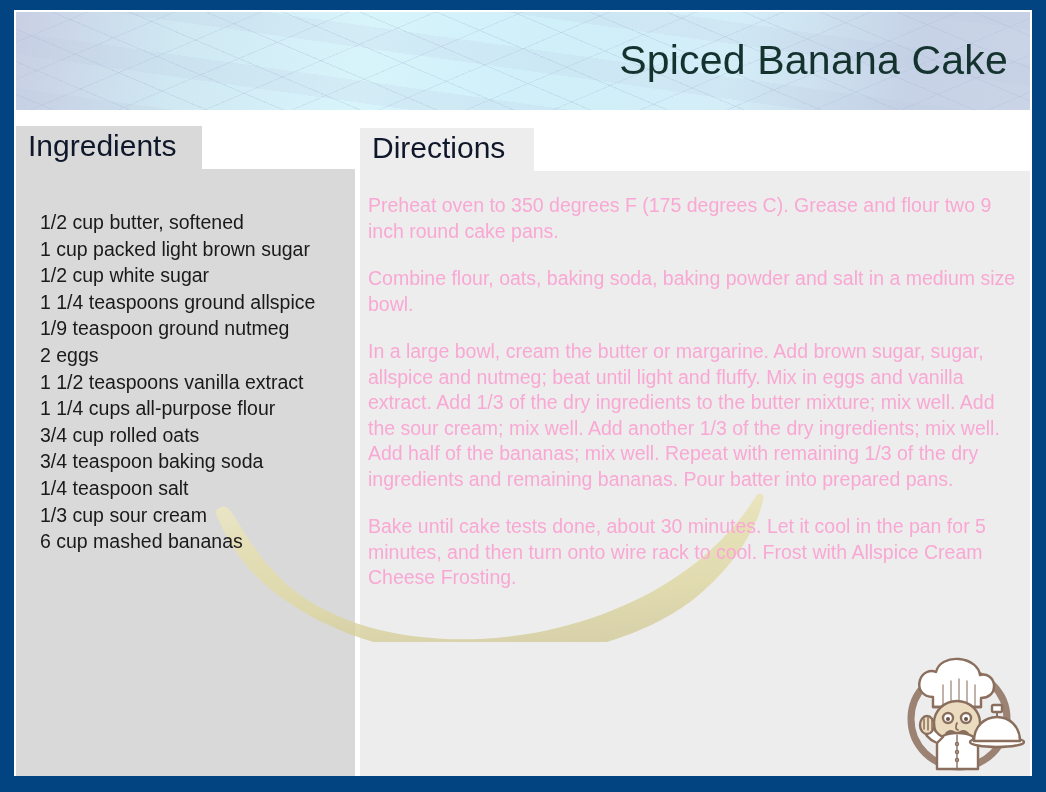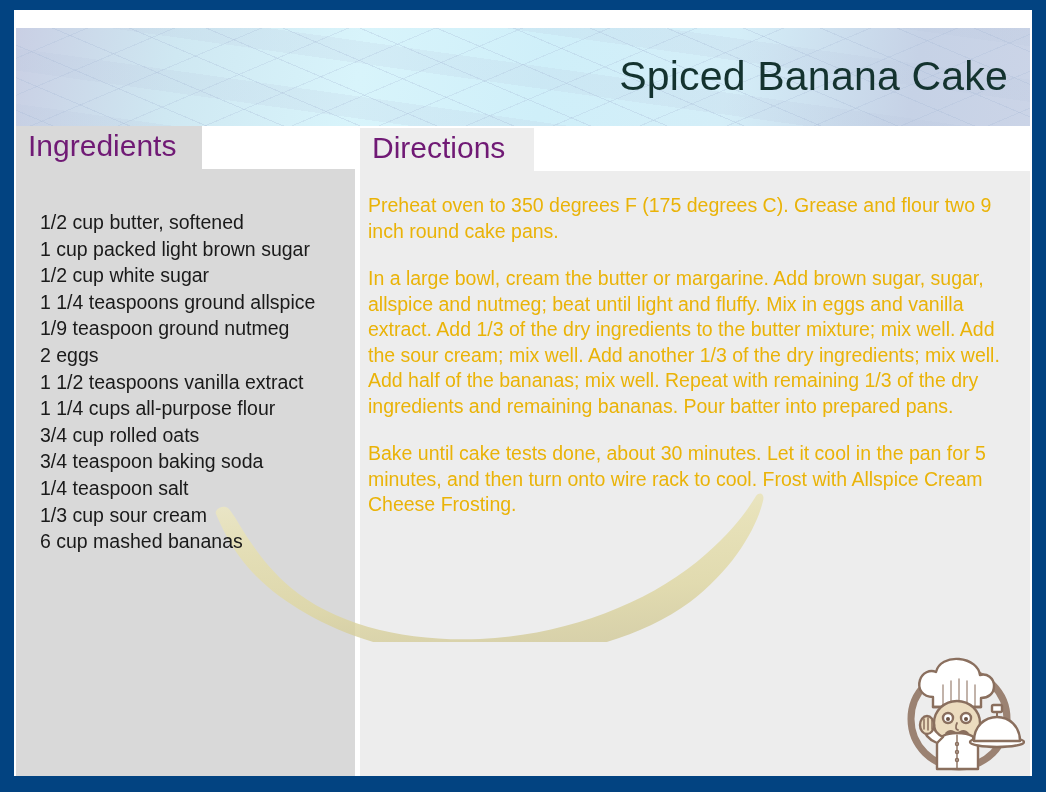--- a/index.html
+++ b/index.html
@@ -63,21 +63,20 @@
         rgba(255,255,255,0.0) 55px),
       linear-gradient(100deg,
         #c9cfe4 0%,
         #cfe8f2 16%,
         #d8f4fb 34%,
         #cfeff9 52%,
         #d4eef8 70%,
         #c6d2e6 88%,
         #cbd4e7 100%);
     overflow: hidden;
-    margin-top: 16px;
   }
   #banner-title {
     position: absolute;
     right: 22px;
     top: 50%;
     transform: translateY(-52%);
     font-size: 41px;
     color: #14332f;
     letter-spacing: 0.2px;
     white-space: nowrap;
@@ -91,21 +90,21 @@
     width: 552px;
     height: 150px;
     pointer-events: none;
     z-index: 4;
   }
 
   
   .section-tab {
     position: absolute;
     font-size: 30px;
-    color: #701a75;
+    color: #0f172a;
     padding: 3px 14px 5px 12px;
     box-sizing: border-box;
     z-index: 3;
     white-space: nowrap;
   }
   .section-body {
     position: absolute;
     box-sizing: border-box;
     z-index: 2;
   }
@@ -162,21 +161,21 @@
     position: absolute;
     left: 368px;
     top: 193px;
     width: 648px;
     z-index: 5;
   }
   #directions-body p {
     margin: 0 0 22px 0;
     font-size: 19.5px;
     line-height: 25.5px;
-    color: #eab308;
+    color: #f9a8d4;
   }
 
   
   #chef-logo {
     position: absolute;
     left: 893px;
     top: 645px;
     width: 132px;
     height: 132px;
     z-index: 6;
@@ -210,20 +209,21 @@
     <li>1/4 teaspoon salt</li>
     <li>1/3 cup sour cream</li>
     <li>6 cup mashed bananas</li>
   </ul>
 
   <div class="section-body" id="directions-panel"></div>
   <div class="section-tab" id="directions-tab">Directions</div>
 
   <div id="directions-body">
     <p>Preheat oven to 350 degrees F (175 degrees C).  Grease and flour two 9 inch round cake pans.</p>
+    <p>Combine flour, oats, baking soda, baking powder and salt in a medium size bowl.</p>
     <p>In a large bowl, cream the butter or margarine.  Add brown sugar, sugar, allspice and nutmeg; beat until light and fluffy.  Mix in eggs and vanilla extract.  Add 1/3 of the dry ingredients to the butter mixture; mix well.  Add the sour cream; mix well.  Add another 1/3 of the dry ingredients; mix well.  Add half of the bananas; mix well.  Repeat with remaining 1/3  of the dry ingredients and remaining bananas. Pour batter into prepared pans.</p>
     <p>Bake until cake tests done, about 30 minutes.  Let it cool in the pan for 5 minutes, and then turn onto wire rack to cool.  Frost with Allspice Cream Cheese Frosting.</p>
   </div>
 
   <svg id="banana-watermark" viewBox="0 0 552 150">
     <defs>
       <linearGradient id="bananaGrad" x1="0" y1="0" x2="0.25" y2="1">
         <stop offset="0%" stop-color="#efeac6" stop-opacity="0.80"></stop>
         <stop offset="35%" stop-color="#e6dfae" stop-opacity="0.82"></stop>
         <stop offset="72%" stop-color="#ded6a0" stop-opacity="0.80"></stop>

